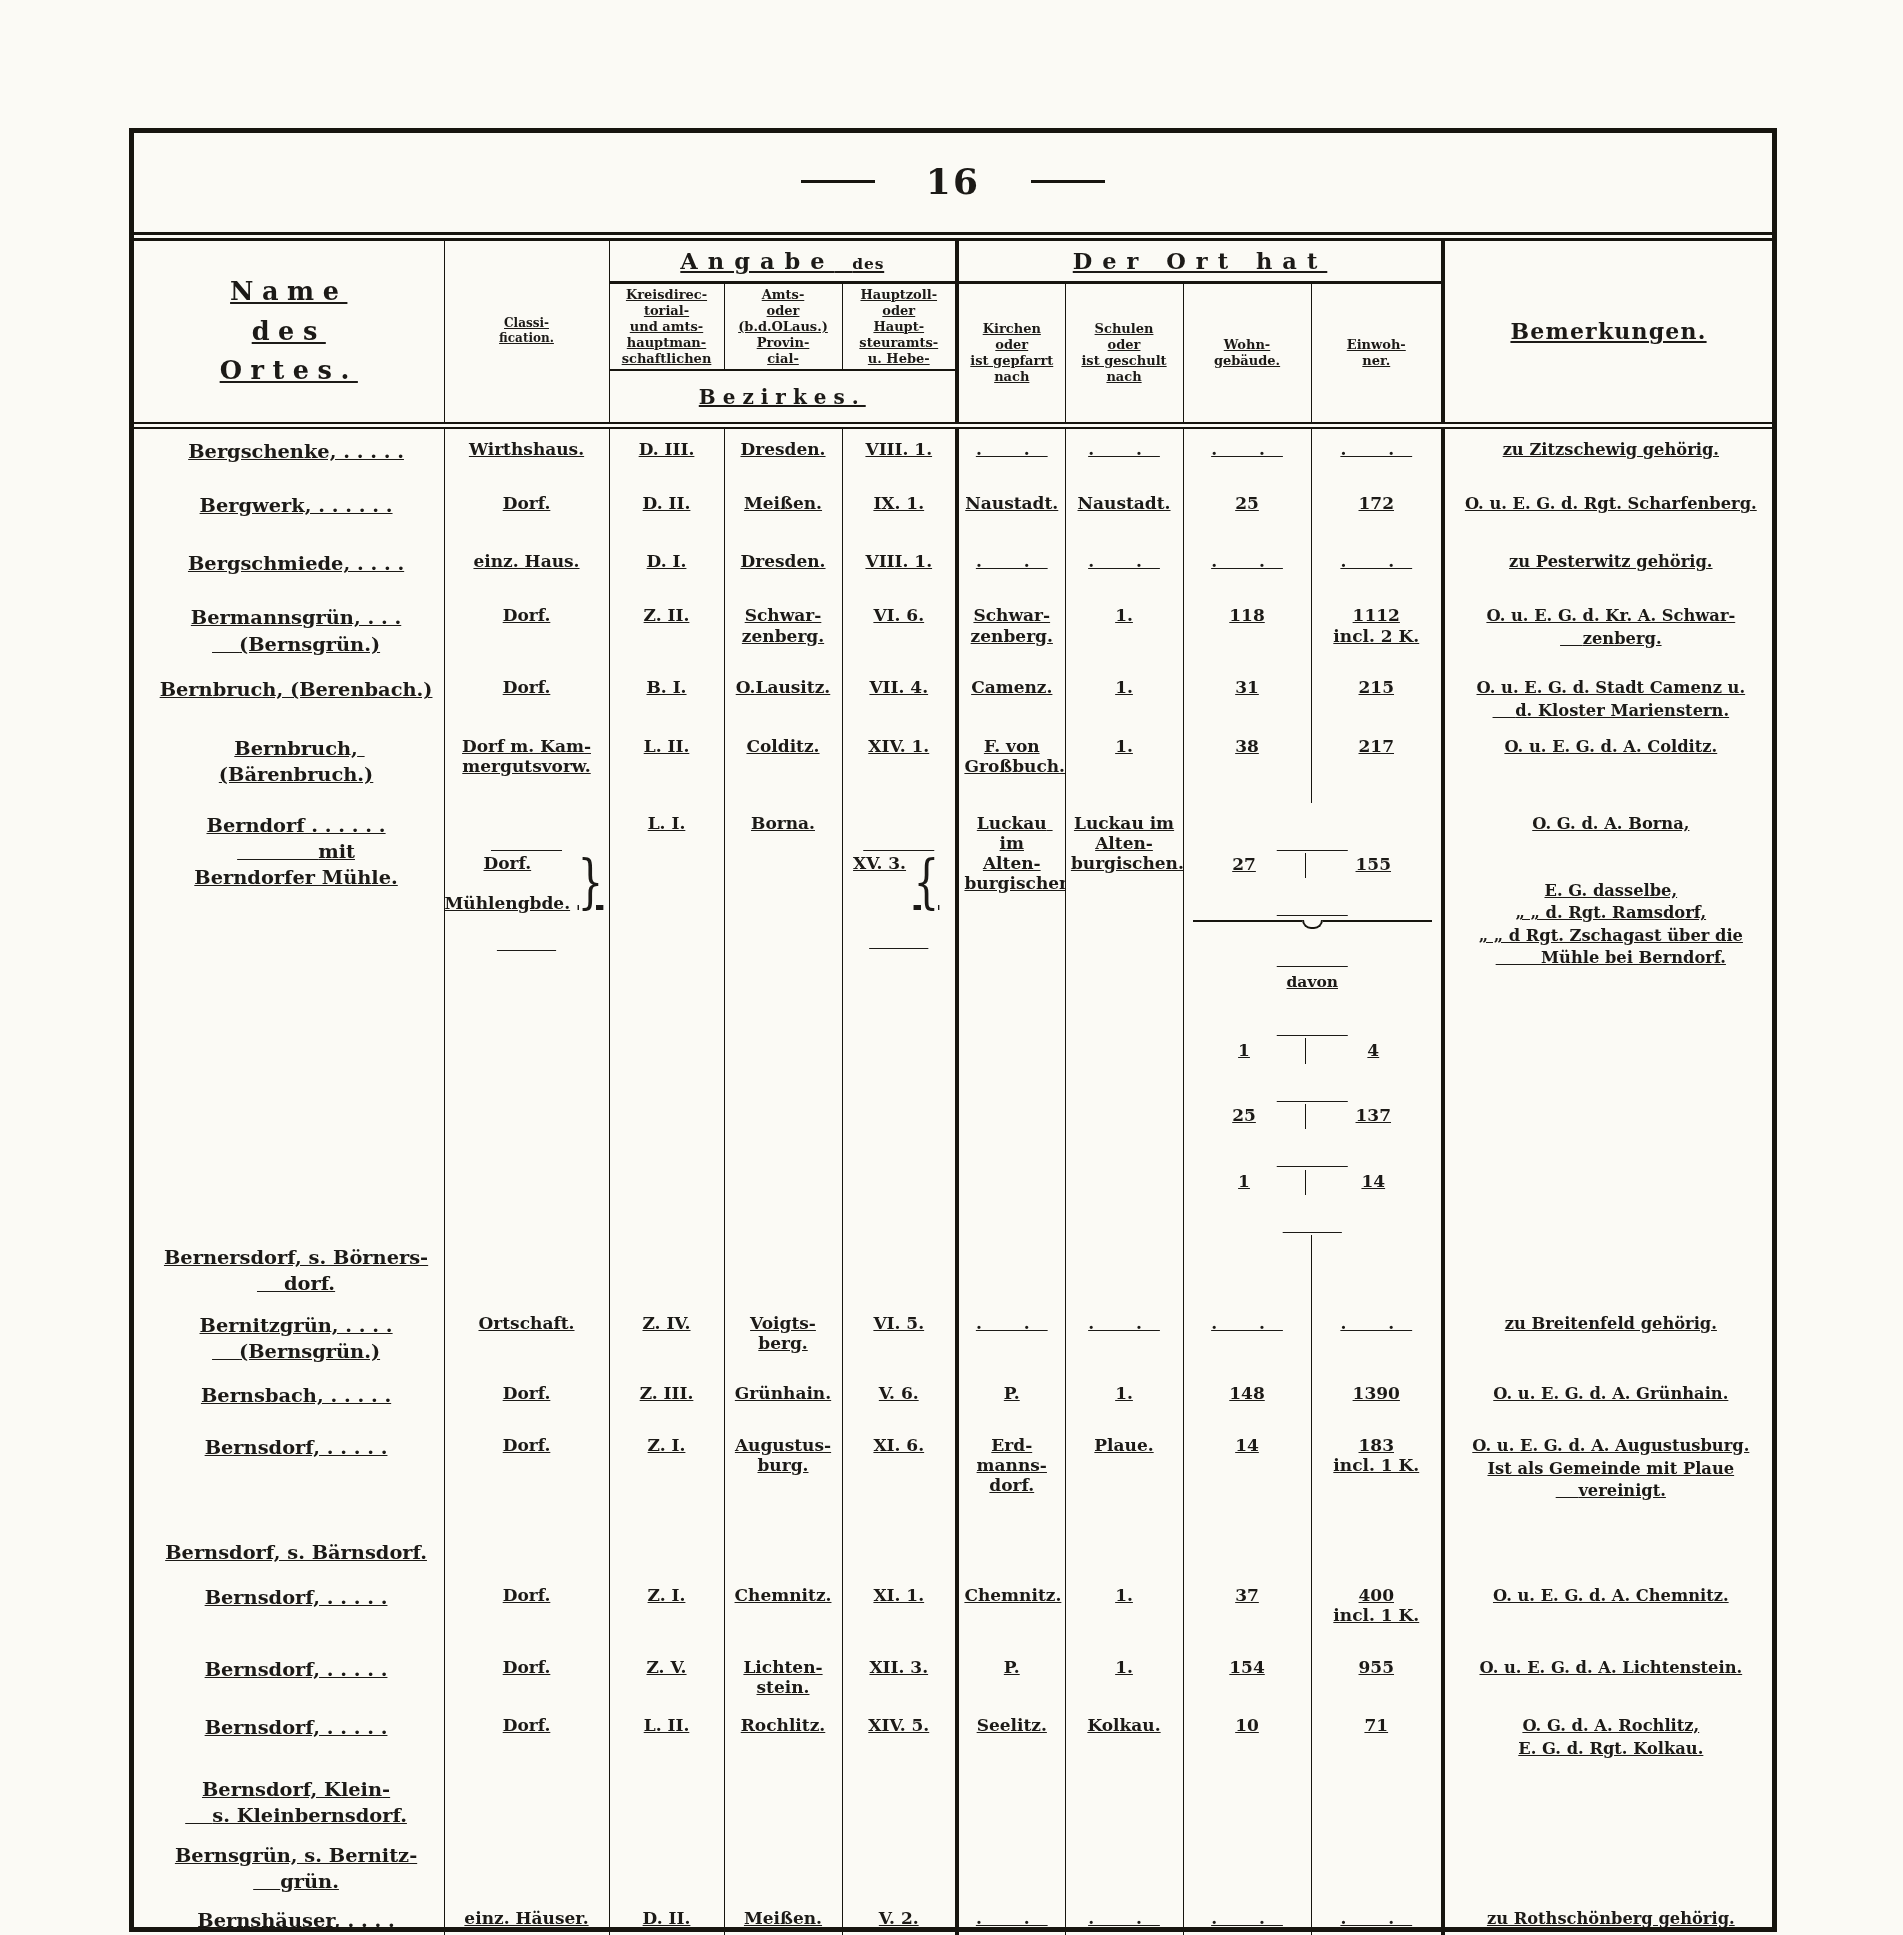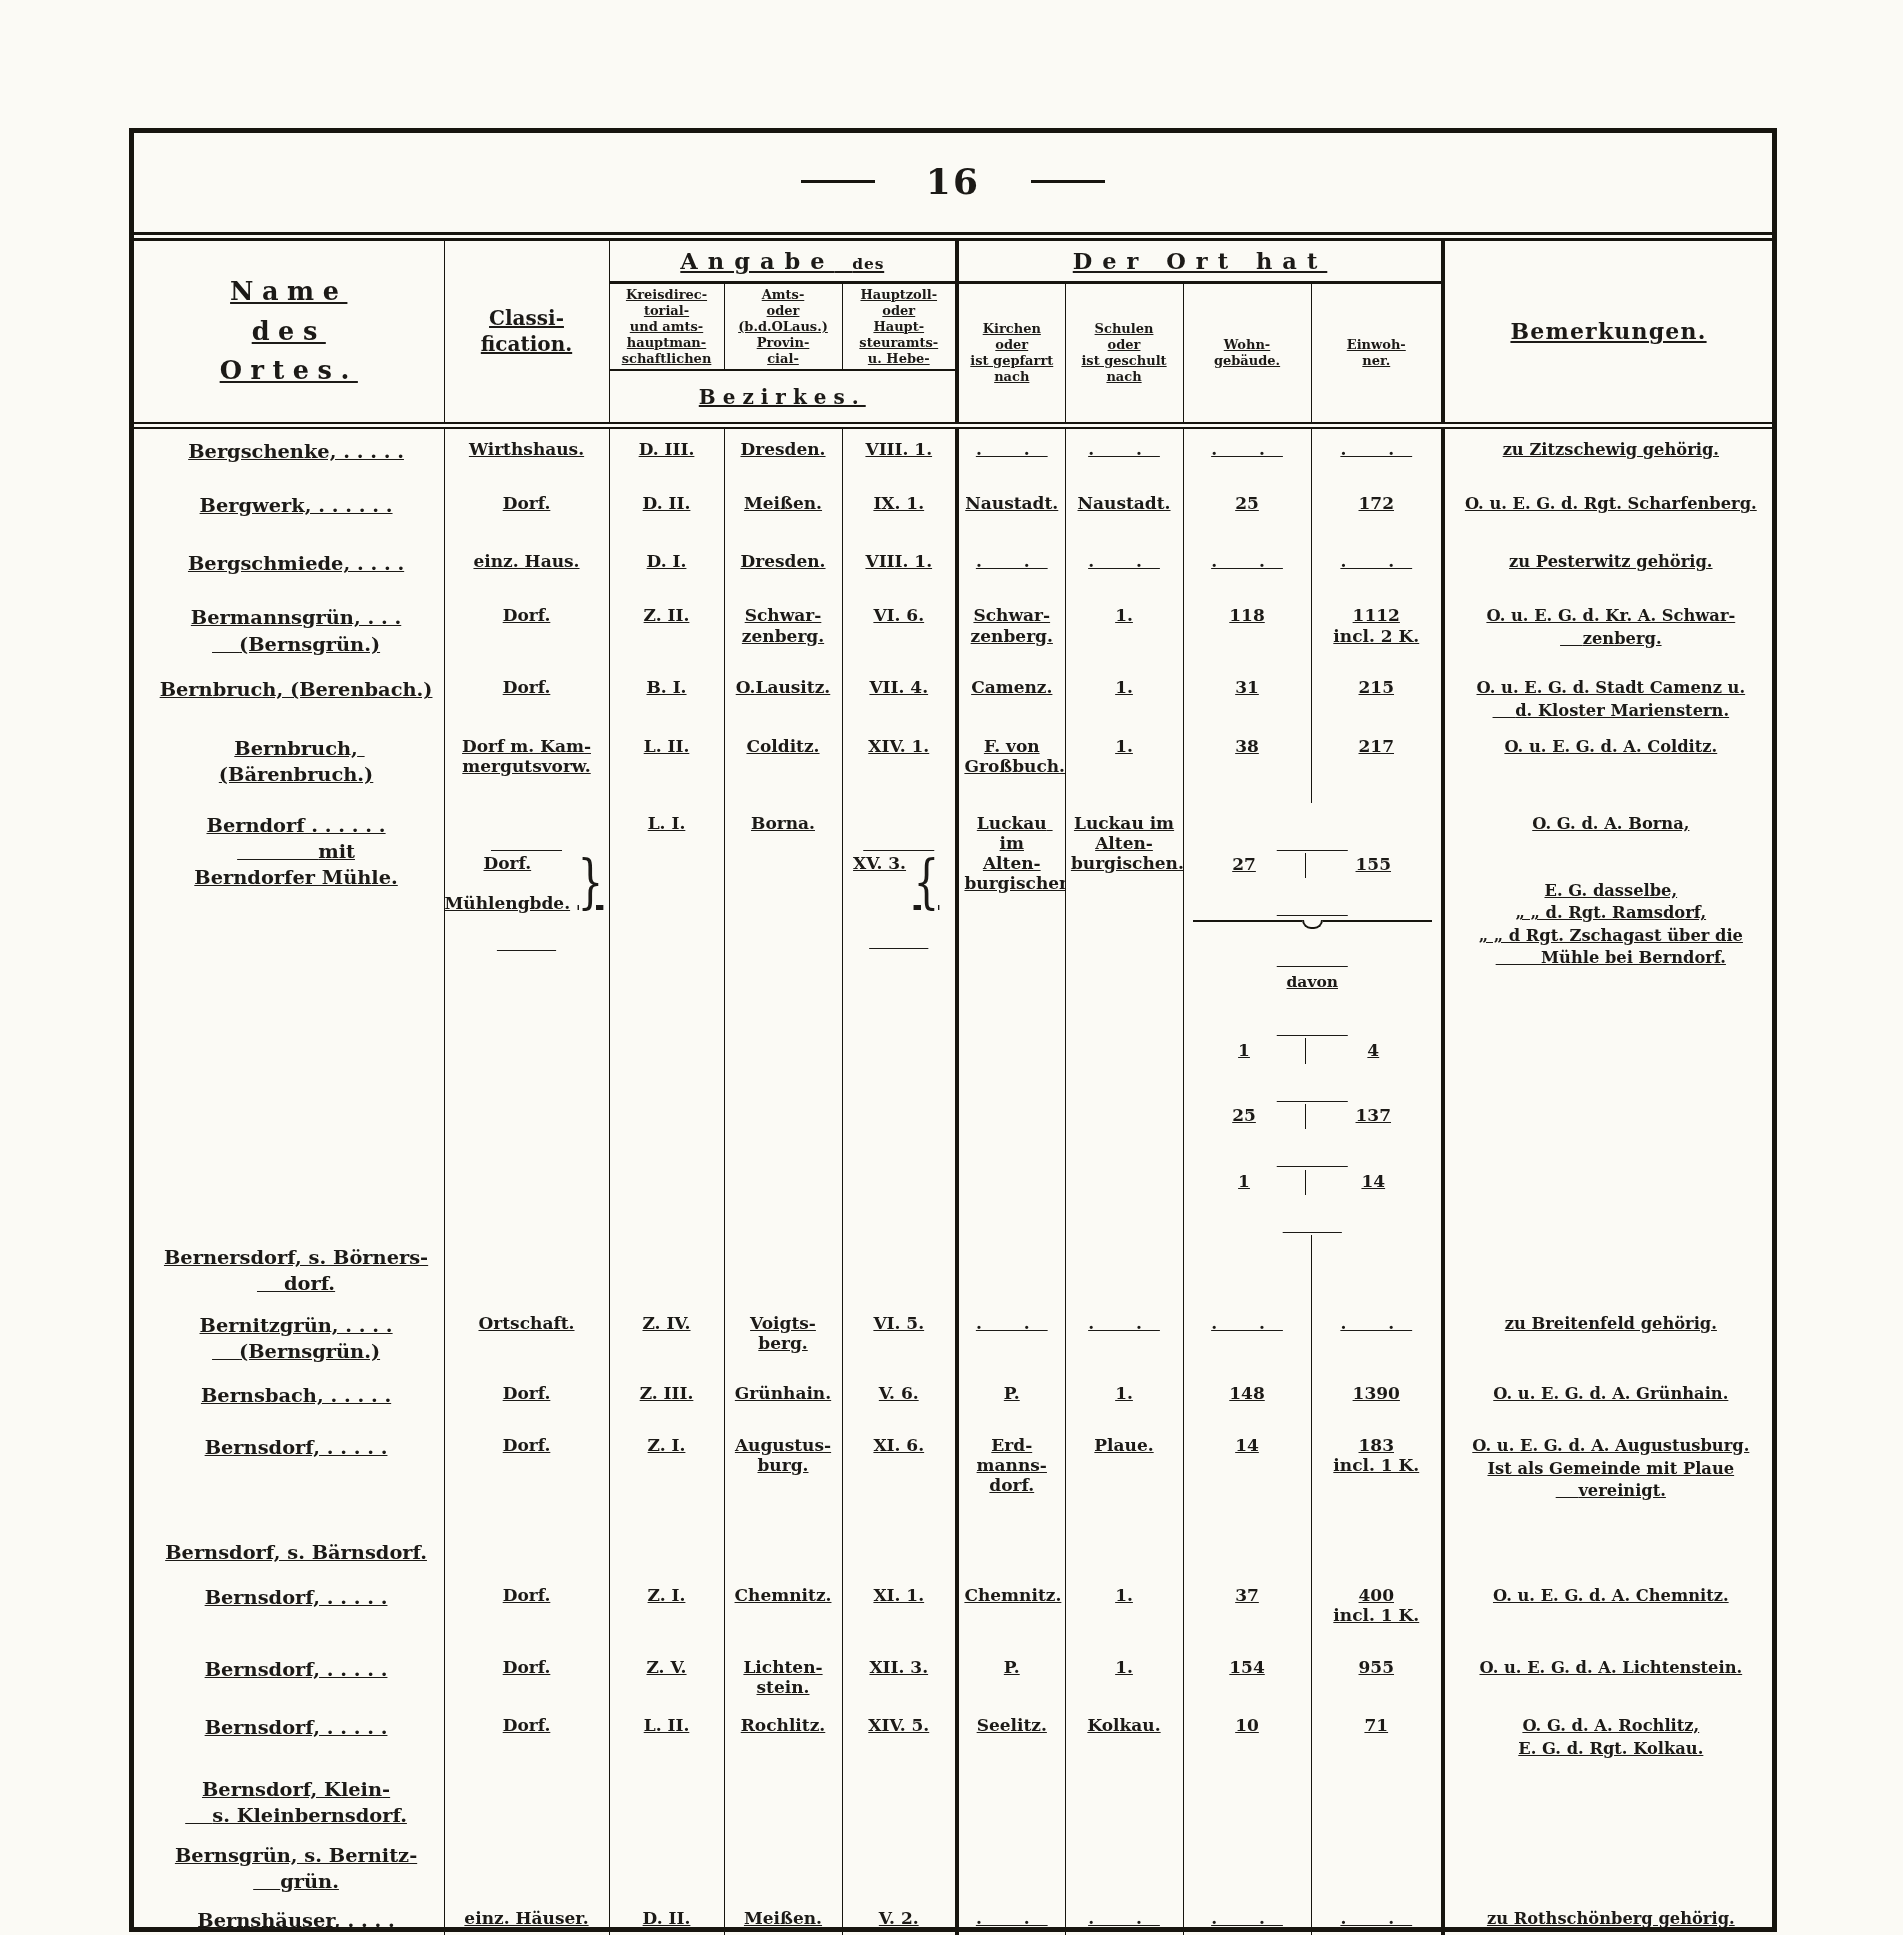--- a/index.html
+++ b/index.html
@@ -17,21 +17,21 @@
   .b1{border-right:1.9px solid #17150f;}
   .bT{border-right:4.6px solid #17150f;}
   
   thead th{font-weight:700;vertical-align:middle;text-align:center;padding:3.1px 2.3px;}
   .hb{border-bottom:7.7px double #17150f;}
   .h-angabe{border-bottom:3.5px solid #17150f;font-size:22.5px;letter-spacing:10px;height:46px;}
   .h-angabe .des{font-size:15.5px;letter-spacing:0.8px;}
   .h-orthat{border-bottom:3.5px solid #17150f;font-size:22.5px;letter-spacing:10px;}
   .h-bezirkes{font-size:20px;letter-spacing:7px;height:55px;}
   .c-name{font-size:25.6px;letter-spacing:8.5px;line-height:1.55;white-space:pre-line;}
-  .c-class{font-size:20px;line-height:1.3;white-space:pre-line;}
+  .c-class{font-size:12px;line-height:1.3;white-space:pre-line;}
   .c-bem{font-size:22px;letter-spacing:1.2px;margin-top:33px;}
   .sub{font-size:13px;line-height:1.22;white-space:pre-line;vertical-align:middle;}
   .rule-under{border-bottom:2.7px solid #17150f;}
   
   tbody td{vertical-align:top;padding:10px 5.4px 3.1px 5.4px;font-weight:700;font-size:17px;
            line-height:1.18;text-align:center;white-space:pre-wrap;}
   tbody td.c-namecell{text-align:center;padding-left:20px;font-size:19.4px;line-height:1.35;}
   tbody td.c-bemcell{text-align:center;padding-left:10px;font-size:16.3px;line-height:1.38;}
   tbody td.dots{letter-spacing:18px;}
   .hrow{display:flex;align-items:flex-start;justify-content:center;gap:1.5px;}

